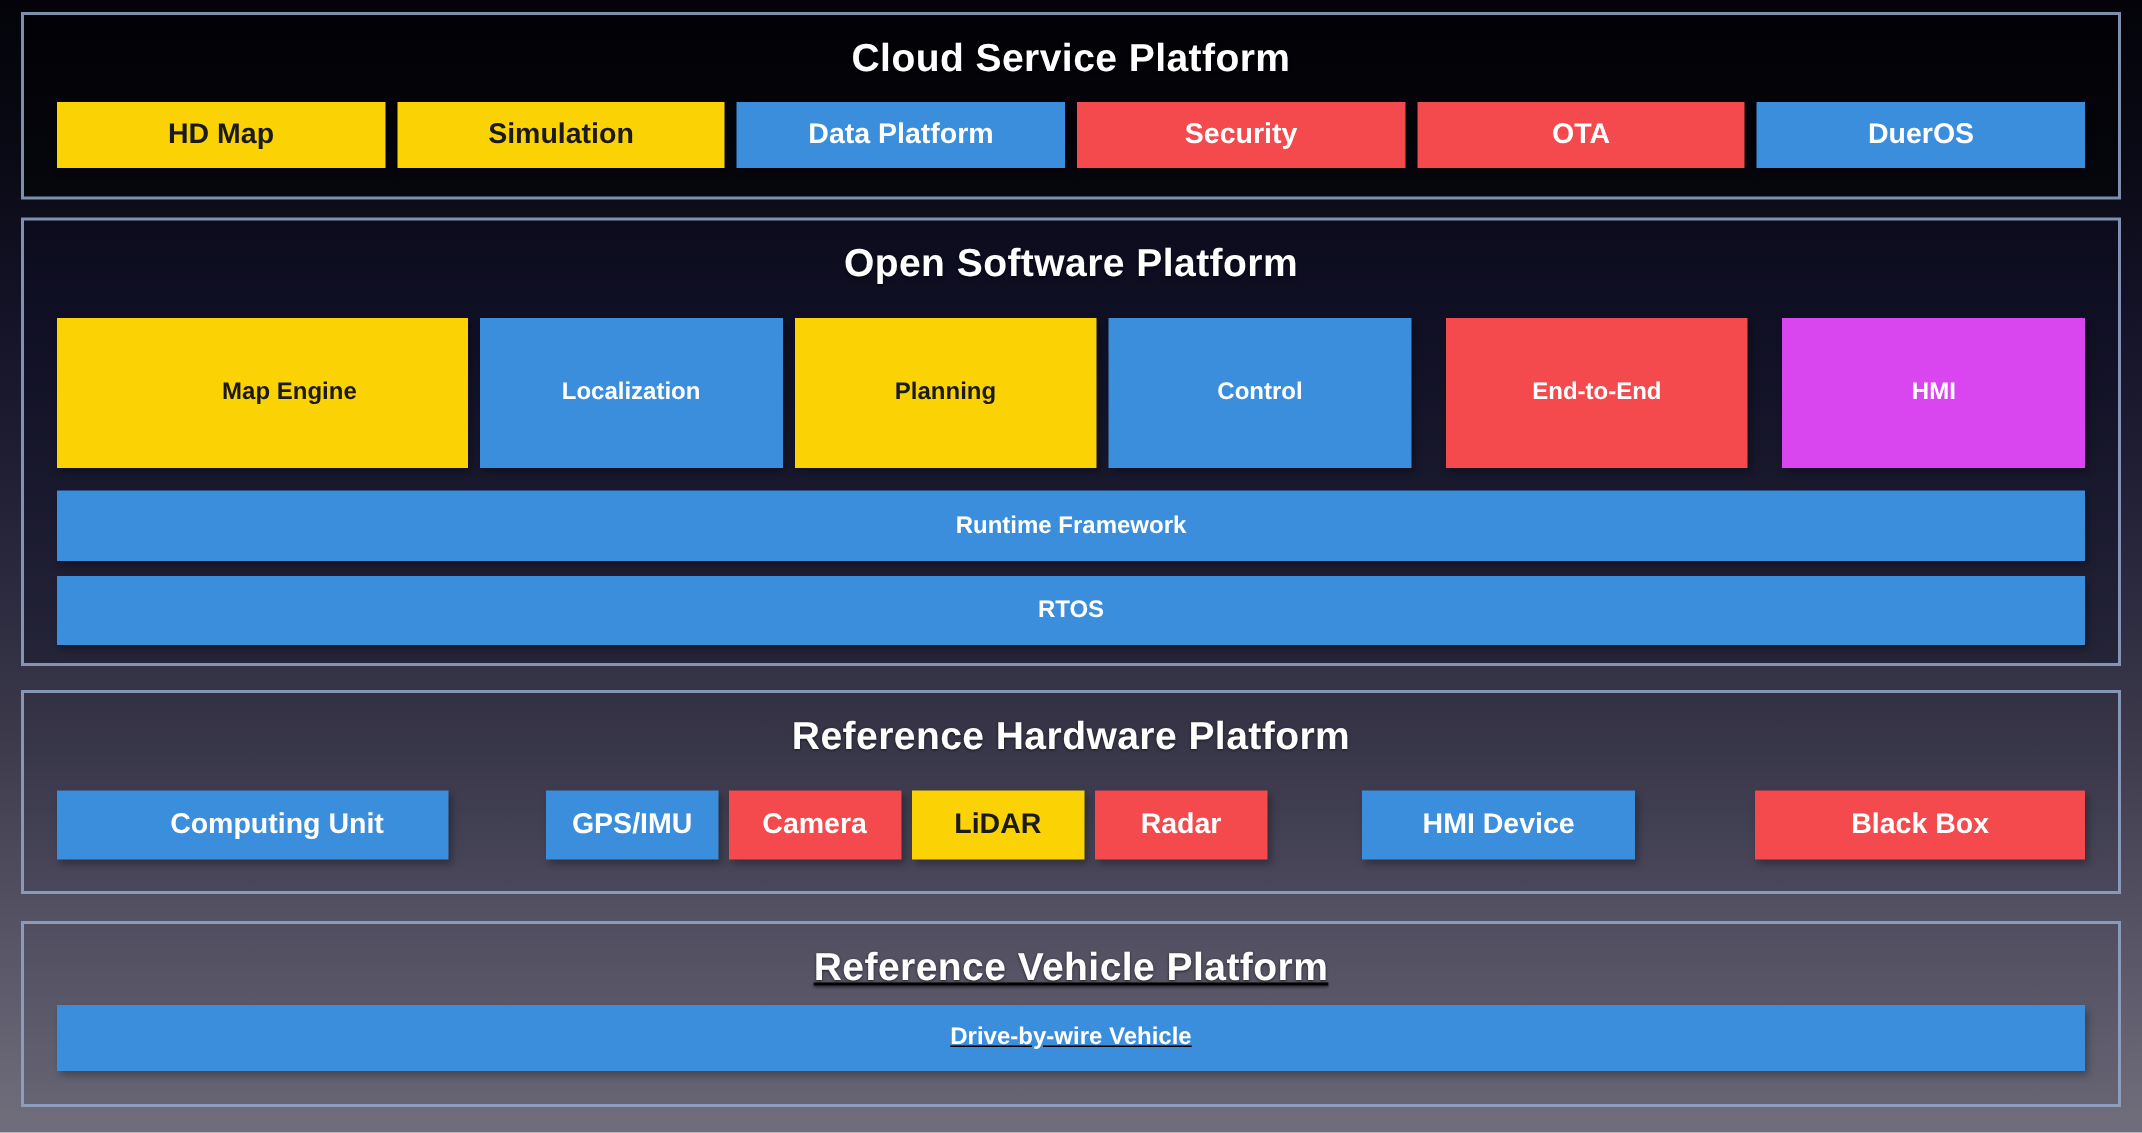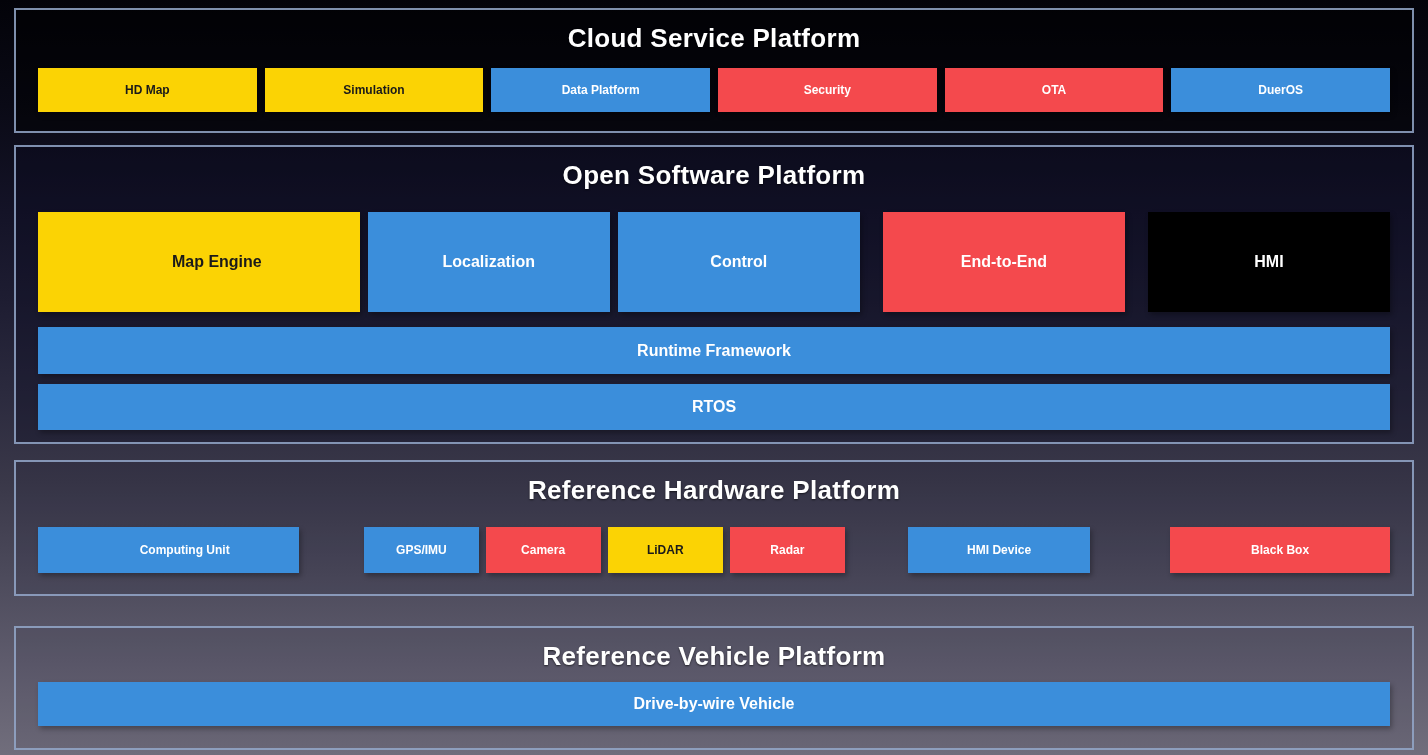--- a/index.html
+++ b/index.html
@@ -12,32 +12,32 @@
   }
   .panel {
     margin-left:14px; margin-right:14px;
     border:2px solid rgba(148,168,202,0.85);
     box-sizing:border-box;
     padding:0 22px;
   }
   #panel-cloud    { margin-top:8px;  height:125px; background:rgba(0,0,0,0.45); }
   #panel-software { margin-top:12px; height:299px; background:rgba(8,10,32,0.32); }
   #panel-hardware { margin-top:16px; height:136px; background:rgba(20,22,48,0.10); }
-  #panel-vehicle  { margin-top:30px; height:124px; background:rgba(20,22,48,0.08); }
+  #panel-vehicle  { margin-top:18px; height:124px; background:rgba(20,22,48,0.08);text-decoration:underline; }
 
   .panel-title {
     color:#ffffff; font-weight:bold; font-size:26px; line-height:30px;
     text-align:center; margin-top:13px; letter-spacing:0.3px;
     text-shadow:0 1px 2px rgba(0,0,0,0.6);
   }
 
   .row { display:flex; }
   .box {
     display:flex; align-items:center; justify-content:center;
-    font-weight:bold; font-size:12px; box-sizing:border-box;
+    font-weight:bold; font-size:19px; box-sizing:border-box;
     box-shadow:2px 3px 5px rgba(0,0,0,0.30);
     text-align:center;
   }
 
   
   .row-cloud { margin-top:15px; height:44px; gap:8px; }
   .row-cloud .box { flex:1; }
 
   
   .row-software { margin-top:22px; height:100px; gap:8px; }
@@ -74,23 +74,24 @@
     <div class="box" style="background-color: rgb(244, 73, 77); color: rgb(255, 255, 255);">OTA</div>
     <div class="box" style="background-color: rgb(59, 142, 219); color: rgb(255, 255, 255);">DuerOS</div>
   </div>
 </div>
 
 <div class="panel" id="panel-software">
   <div class="panel-title">Open Software Platform</div>
   <div class="row row-software">
     <div class="box wide" style="background-color: rgb(251, 211, 4); color: rgb(26, 26, 26);">Map Engine</div>
     <div class="box" style="background-color: rgb(59, 142, 219); color: rgb(255, 255, 255);">Localization</div>
+    <div class="box" style="background-color: rgb(251, 211, 4); color: rgb(26, 26, 26);">Planning</div>
     <div class="box" style="background-color: rgb(59, 142, 219); color: rgb(255, 255, 255);">Control</div>
     <div class="box gap-lg" style="background-color: rgb(244, 73, 77); color: rgb(255, 255, 255);">End-to-End</div>
-    <div class="box gap-lg" style="background-color: #000000; color: rgb(255, 255, 255);">HMI</div>
+    <div class="box gap-lg" style="background-color: #d946ef; color: rgb(255, 255, 255);">HMI</div>
   </div>
   <div class="box bar" style="background-color: rgb(59, 142, 219); color: rgb(255, 255, 255);">Runtime Framework</div>
   <div class="box bar bar-2" style="background-color: rgb(59, 142, 219); color: rgb(255, 255, 255);">RTOS</div>
 </div>
 
 <div class="panel" id="panel-hardware">
   <div class="panel-title">Reference Hardware Platform</div>
   <div class="row row-hardware">
     <div class="box w-computing" style="background-color: rgb(59, 142, 219); color: rgb(255, 255, 255);">Computing Unit</div>
     <div class="box w-gps" style="background-color: rgb(59, 142, 219); color: rgb(255, 255, 255);">GPS/IMU</div>

